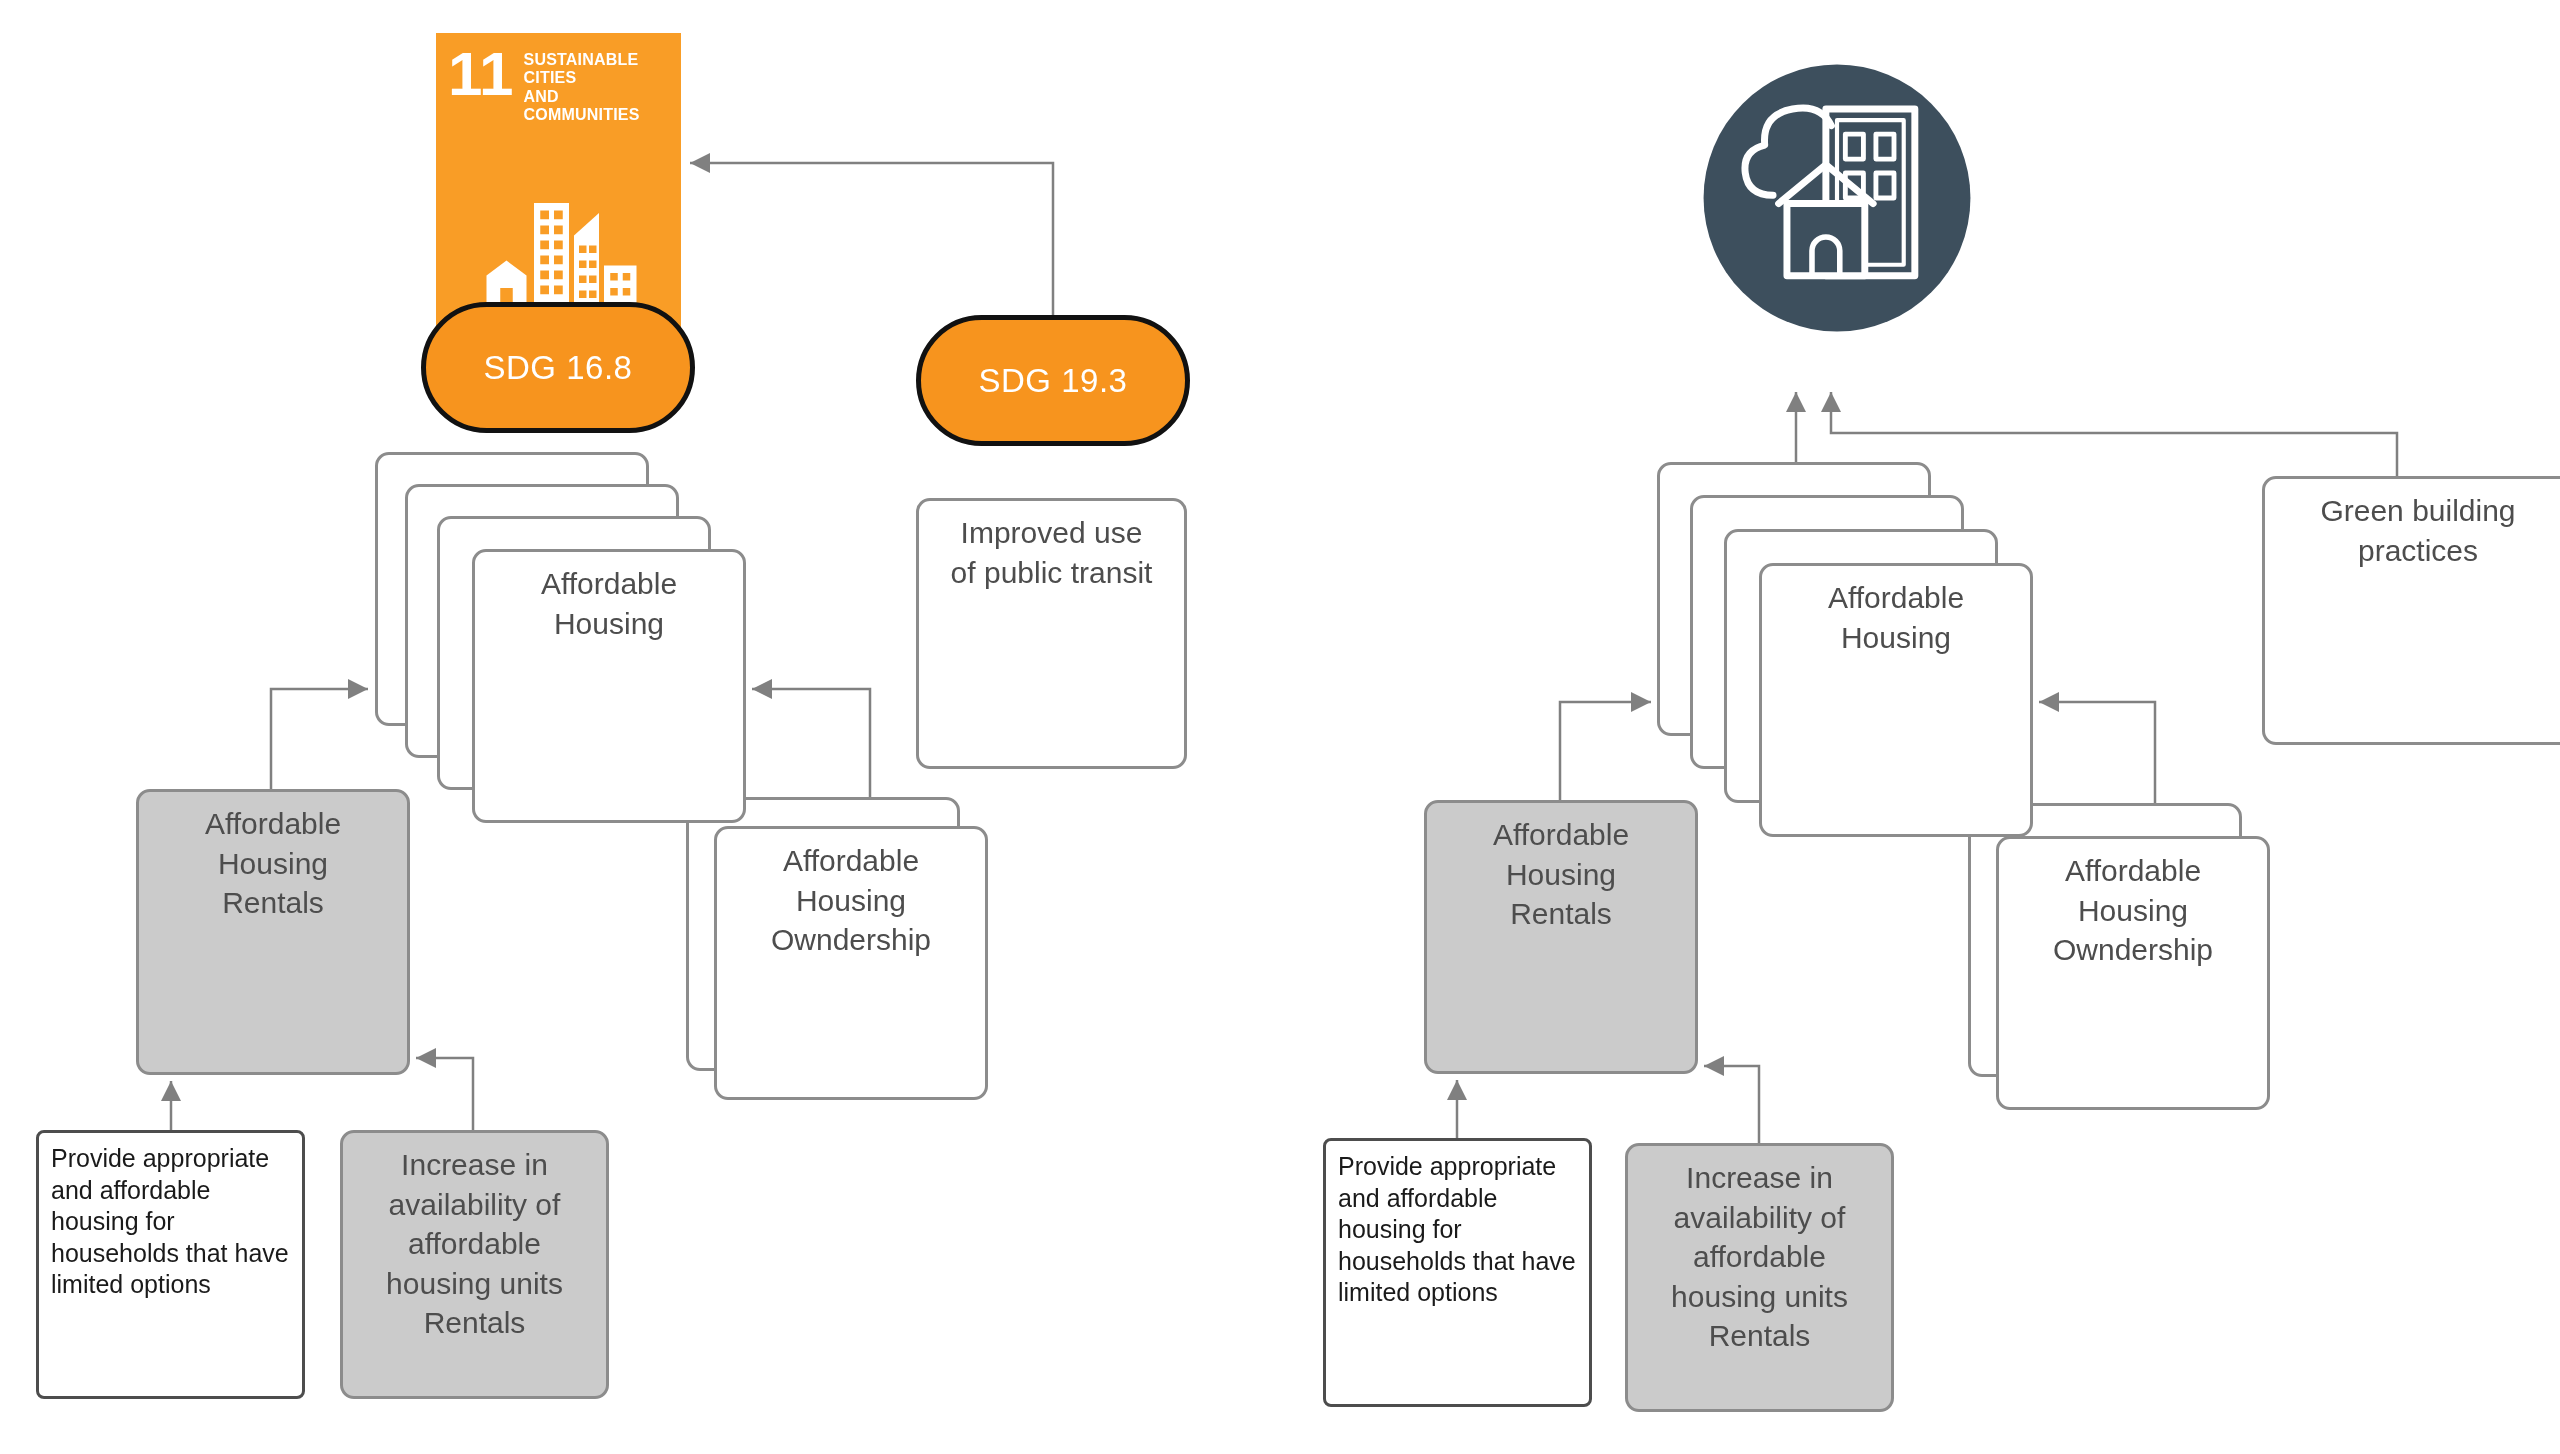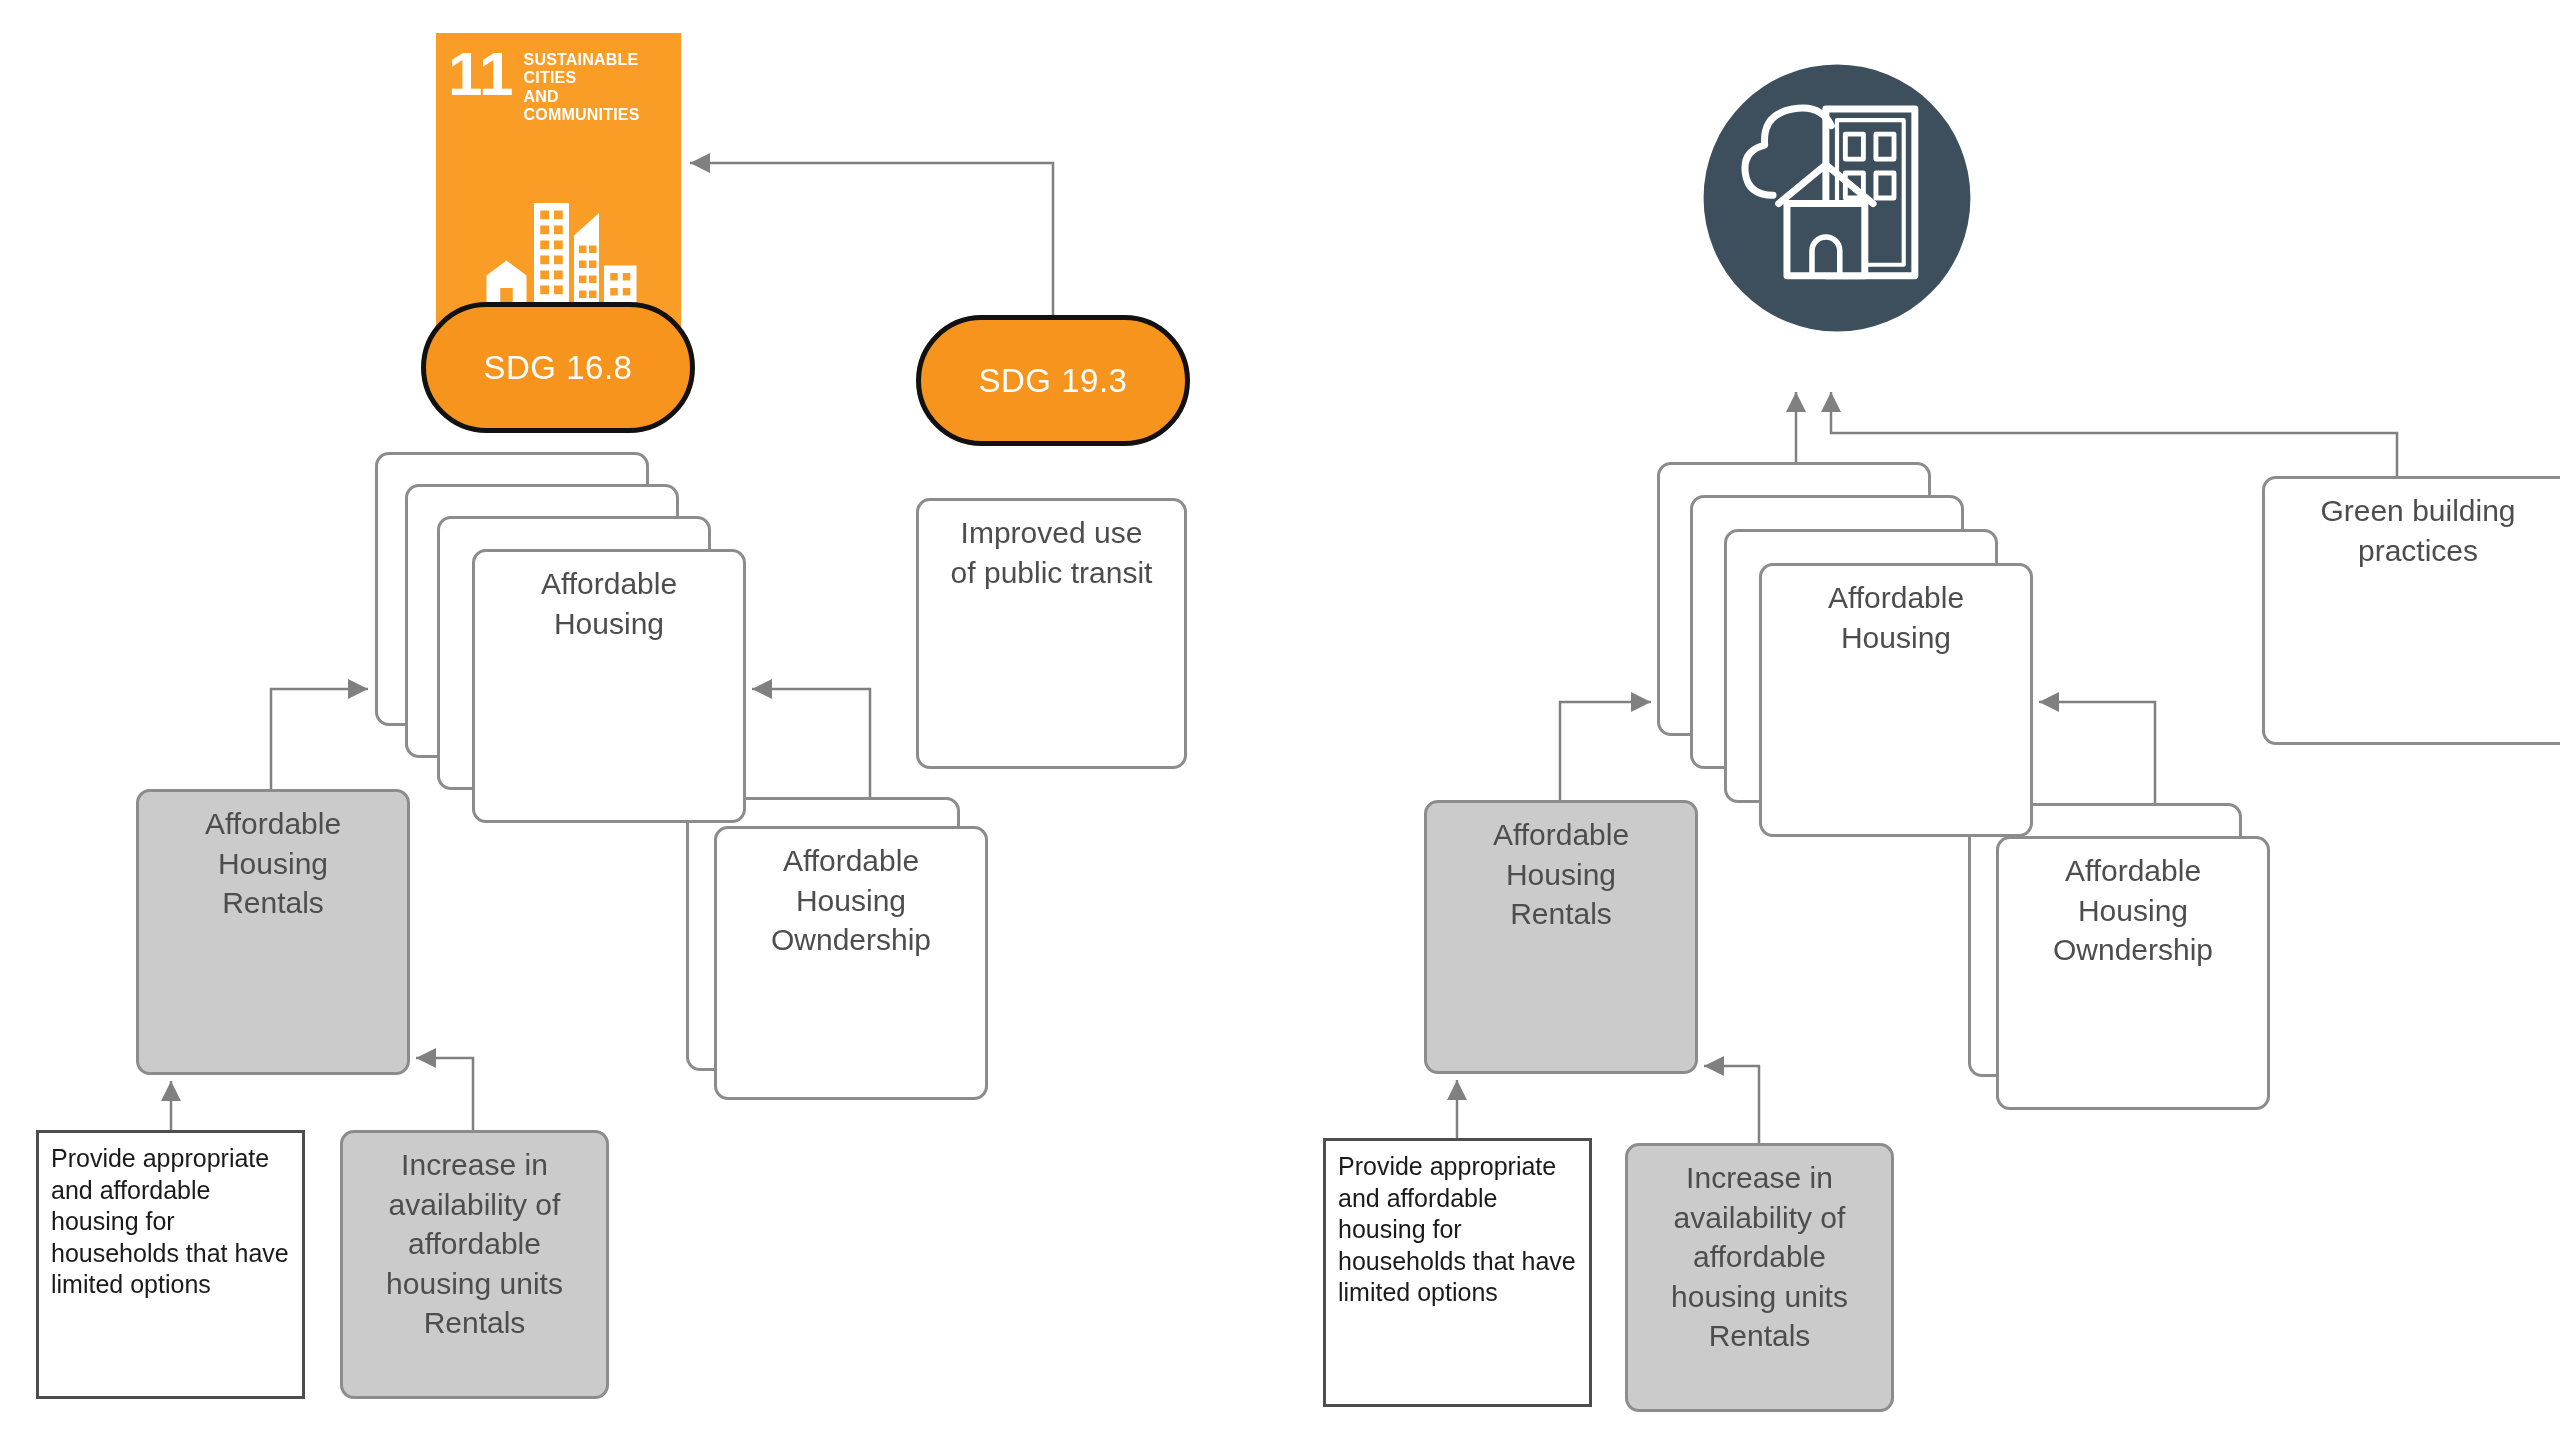--- a/index.html
+++ b/index.html
@@ -19,21 +19,21 @@
     text-align:center;
     font-size:30px;line-height:1.32;color:var(--text,#4d4d4d);
     white-space:pre-line;
     padding:12px;
   }
   .card.back{z-index:1;}
   .card.front{z-index:3;}
   .card.gray{background:var(--gray_card_fill,#cbcbcb);}
   .card.dark-border{
     border:3px solid var(--dark_border,#4d4d4d);
-    border-radius:0;
+    border-radius:8px;
     align-items:flex-start;justify-content:center;
     text-align:left;font-size:25px;line-height:1.26;
     color:var(--provide_text,#1a1a1a);
     padding:10px 12px;overflow:hidden;
   }
 
   
   .pill{
     position:absolute;box-sizing:border-box;
     background:var(--pill_fill,#f7941e);

